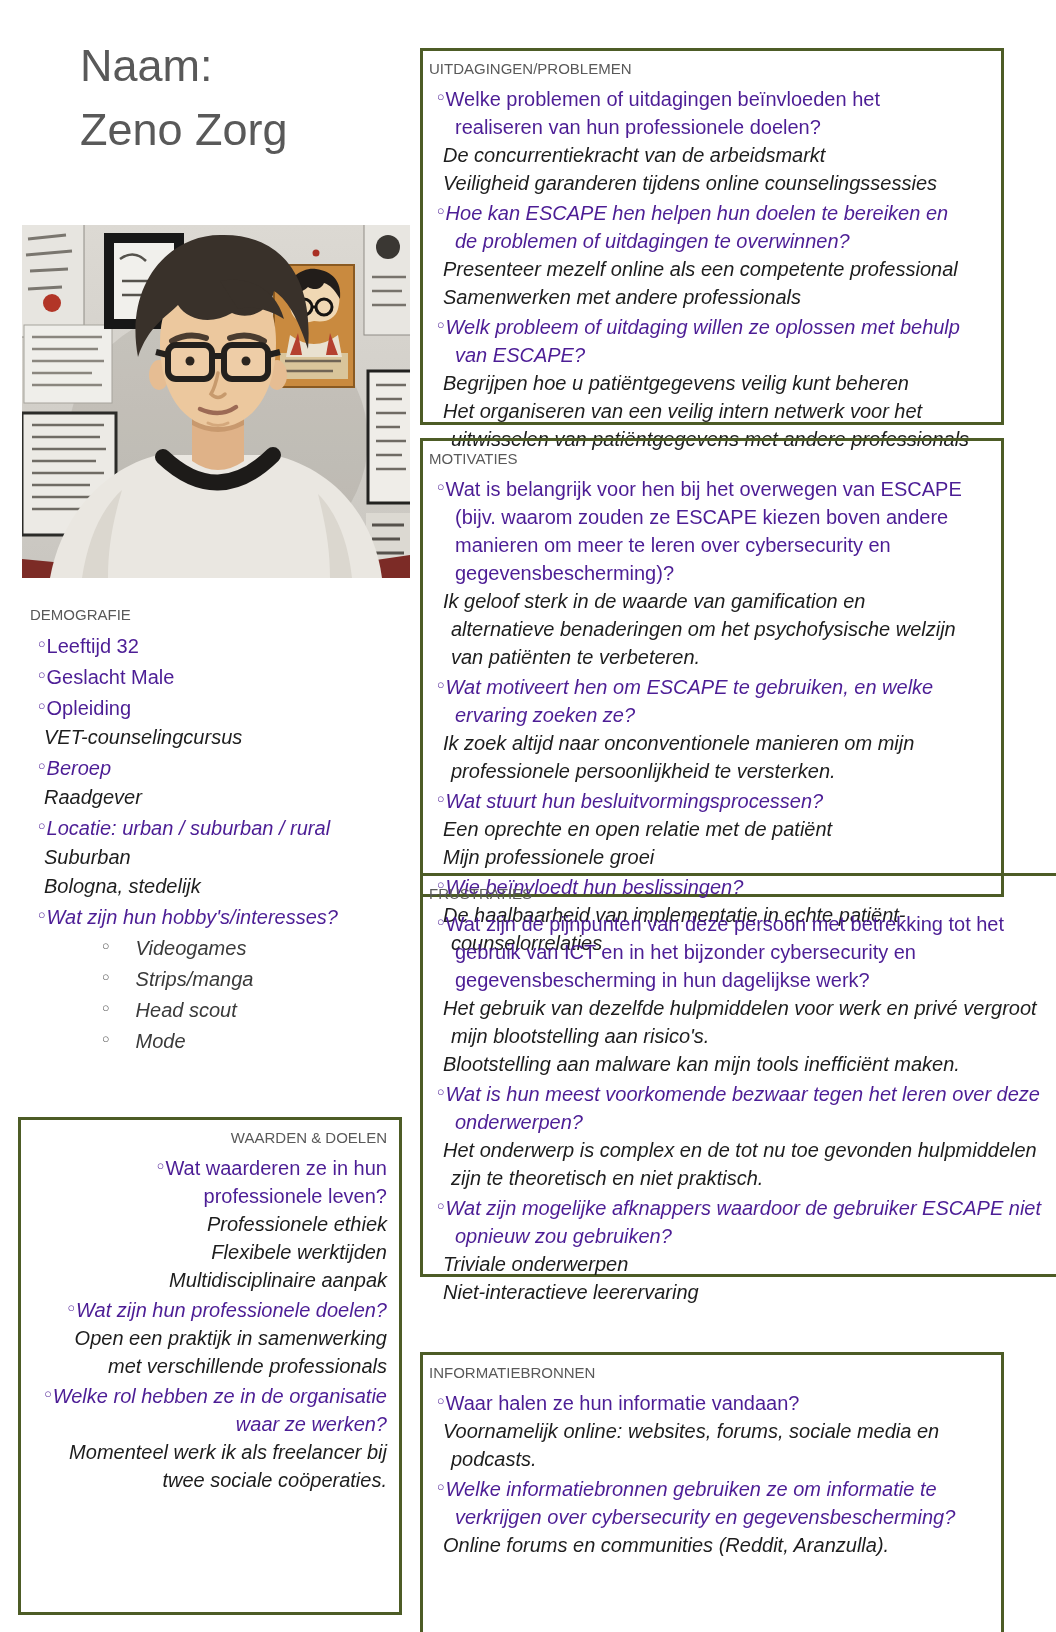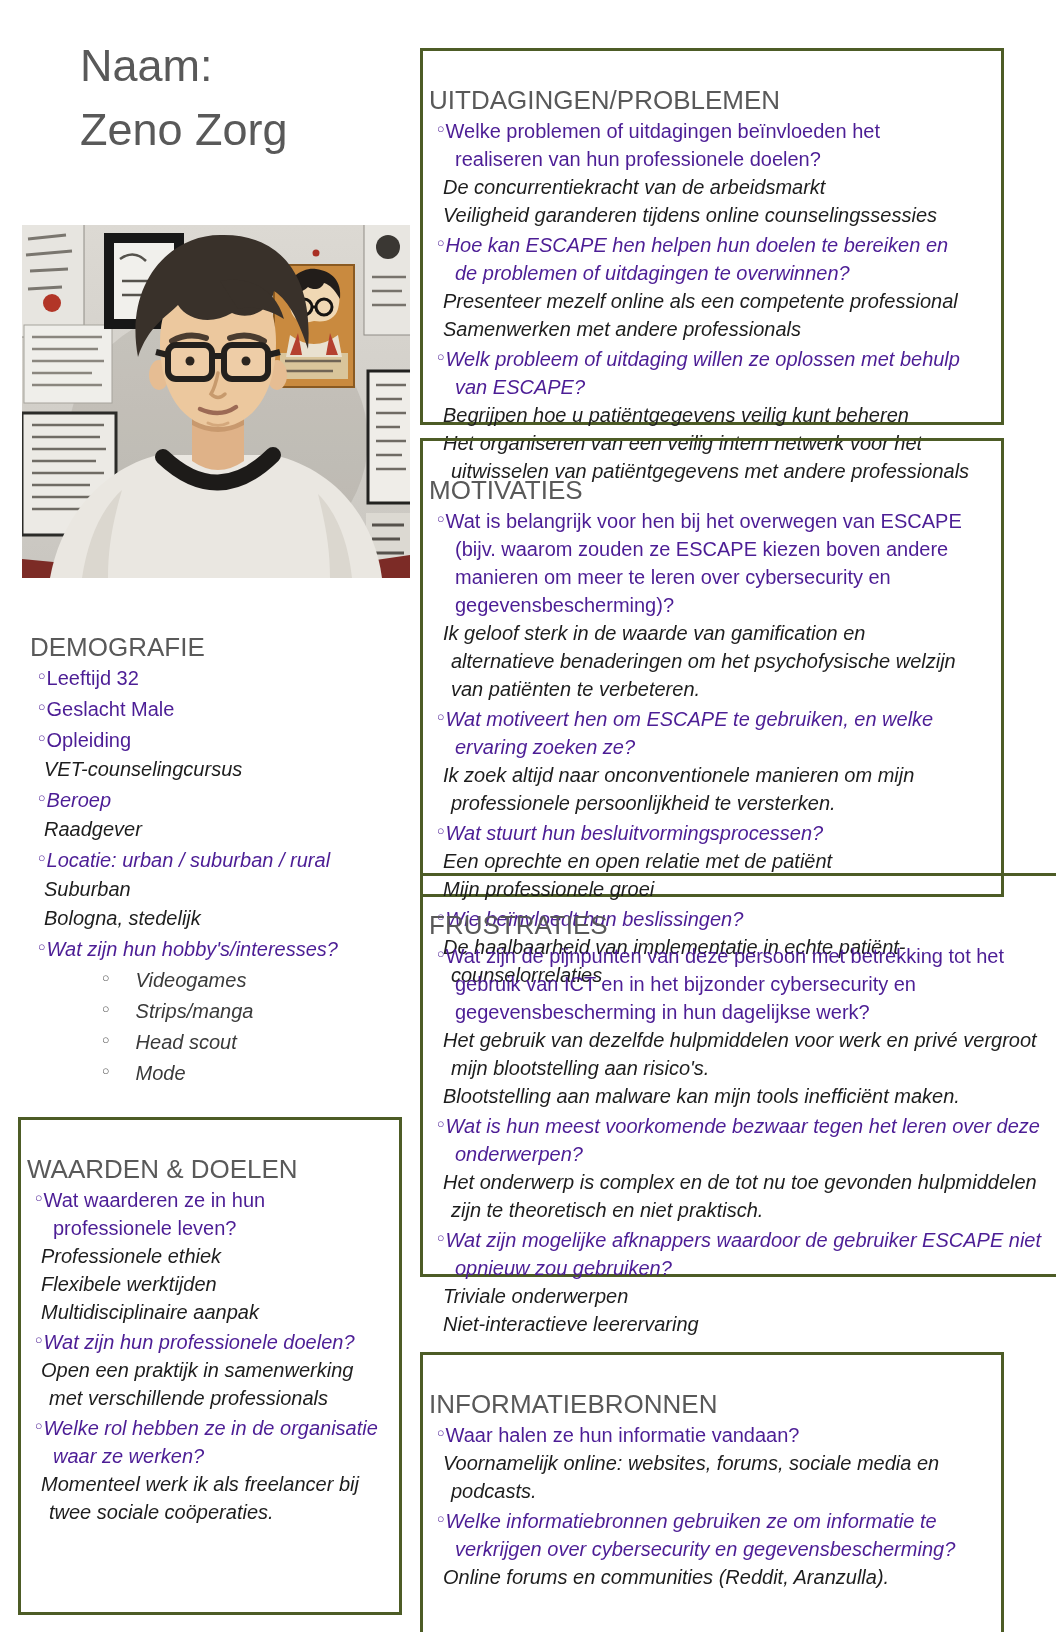--- a/index.html
+++ b/index.html
@@ -1,28 +1,28 @@
 <!DOCTYPE html>
 <html><head>
 <meta charset="utf-8">
 <style>
   html,body{margin:0;padding:0;background:#ffffff;}
   .page{position:relative;width:1056px;height:1632px;background:#ffffff;
         font-family:"Liberation Sans",sans-serif;overflow:hidden;}
   .title{position:absolute;left:32px;top:34px;font-size:45px;line-height:64px;color:#595959;margin-left:48px;}
   .photo{position:absolute;left:22px;top:225px;width:388px;height:353px;}
   .section-free{position:absolute;left:30px;top:600px;width:382px;}
-  .sec-h{font-size:26px;line-height:30px;color:#595959;margin-top:32px;}
+  .sec-h{font-size:15px;line-height:30px;color:#595959;}
   .list{font-size:20px;}
   .line{line-height:28px;}
   .section-free .line{line-height:29px;}
   .panel{position:absolute;border:3px solid #4d5c26;background:transparent;
          padding:3px 30px 0 6px;box-sizing:border-box;}
   .panel .sec-h{line-height:29px;}
-  .waarden{left:18px;top:1117px;width:384px;height:498px;padding-right:12px;}
+  .waarden{left:18px;top:1117px;width:384px;height:498px;padding-right:12px;text-align:right;}
   .p1{left:420px;top:48px;width:584px;height:377px;}
   .p2{left:420px;top:438px;width:584px;height:459px;}
   .p3{left:420px;top:873px;width:681px;height:404px;}
   .p4{left:420px;top:1352px;width:584px;height:293px;}
   .q,.qi{color:#4c1d95;padding-left:26px;text-indent:-18px;}
   .qi{font-style:italic;}
   .a{color:#1d1d1d;font-style:italic;padding-left:22px;text-indent:-8px;}
   .sub{color:#3a3a3a;font-style:italic;padding-left:72px;text-indent:0;}
   .bullet{font-size:12.5px;vertical-align:5px;}
   .q .bullet,.qi .bullet{margin-right:1px;}

